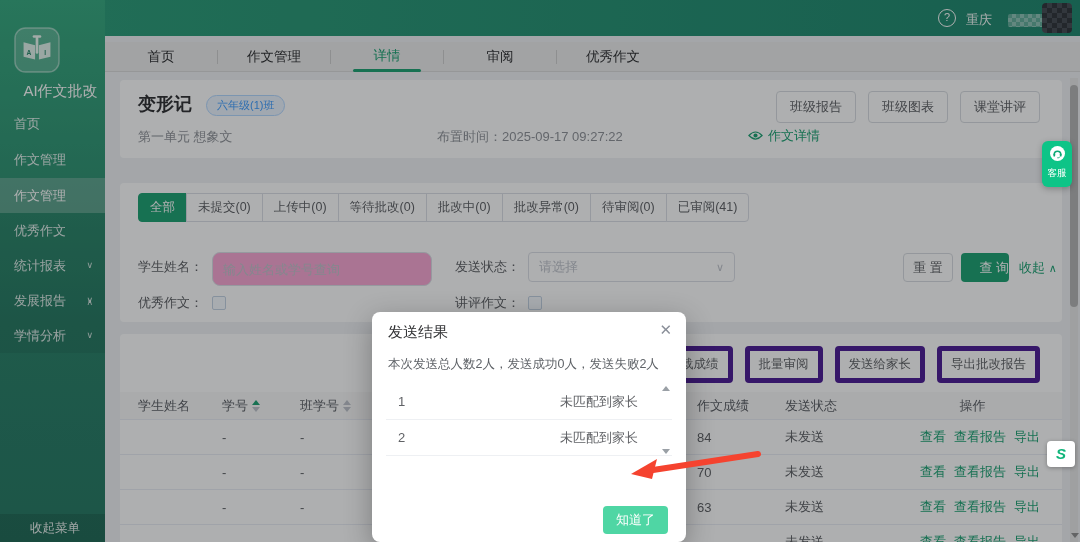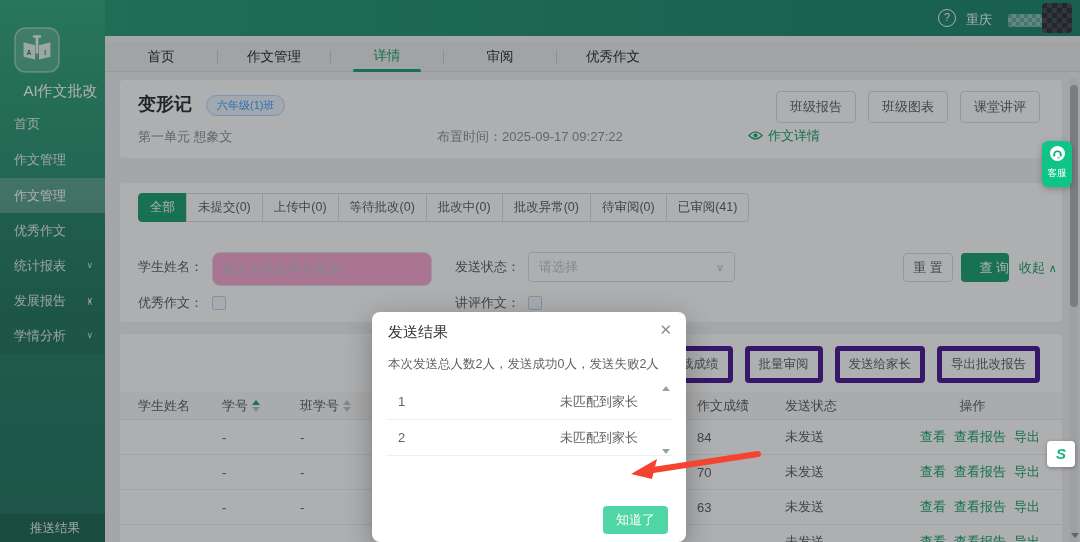--- a/index.html
+++ b/index.html
@@ -197,21 +197,21 @@
         <span>发展报告</span>
         <span class="nav-caret" style="top:0;">∨</span>
       </div>
       <div class="sub-item">
         <span>学情分析</span>
         <span class="nav-caret" style="top:0;">∨</span>
       </div>
     </div>
 
     <div class="collapse-bar">
-      <span>推送结果</span>
+      <span>收起菜单</span>
     </div>
   </div>
 
   <div class="tabbar">
     <div class="tab"><span>首页</span></div>
     <div class="tab-sep"></div>
     <div class="tab"><span>作文管理</span></div>
     <div class="tab-sep"></div>
     <div class="tab active"><span>详情</span></div>
     <div class="tab-sep"></div>

